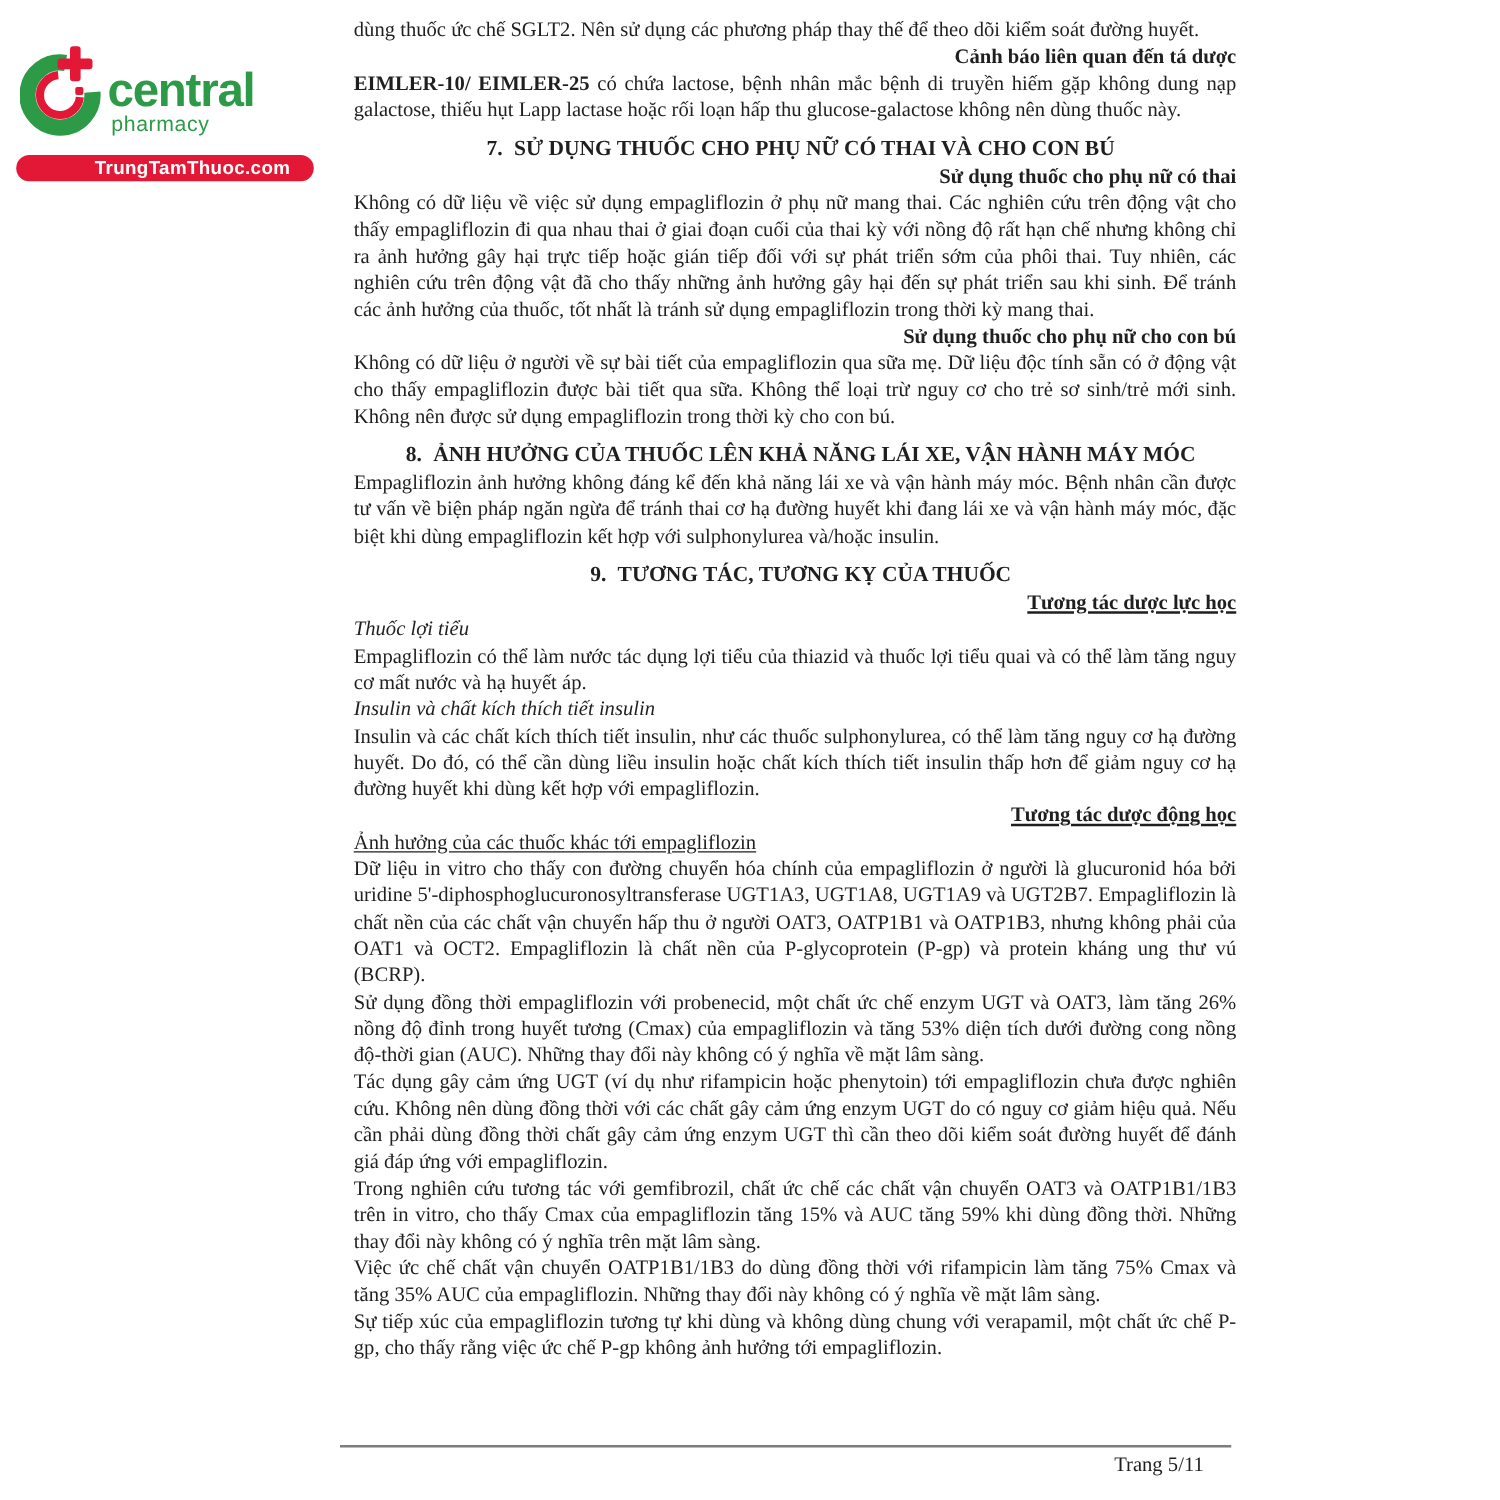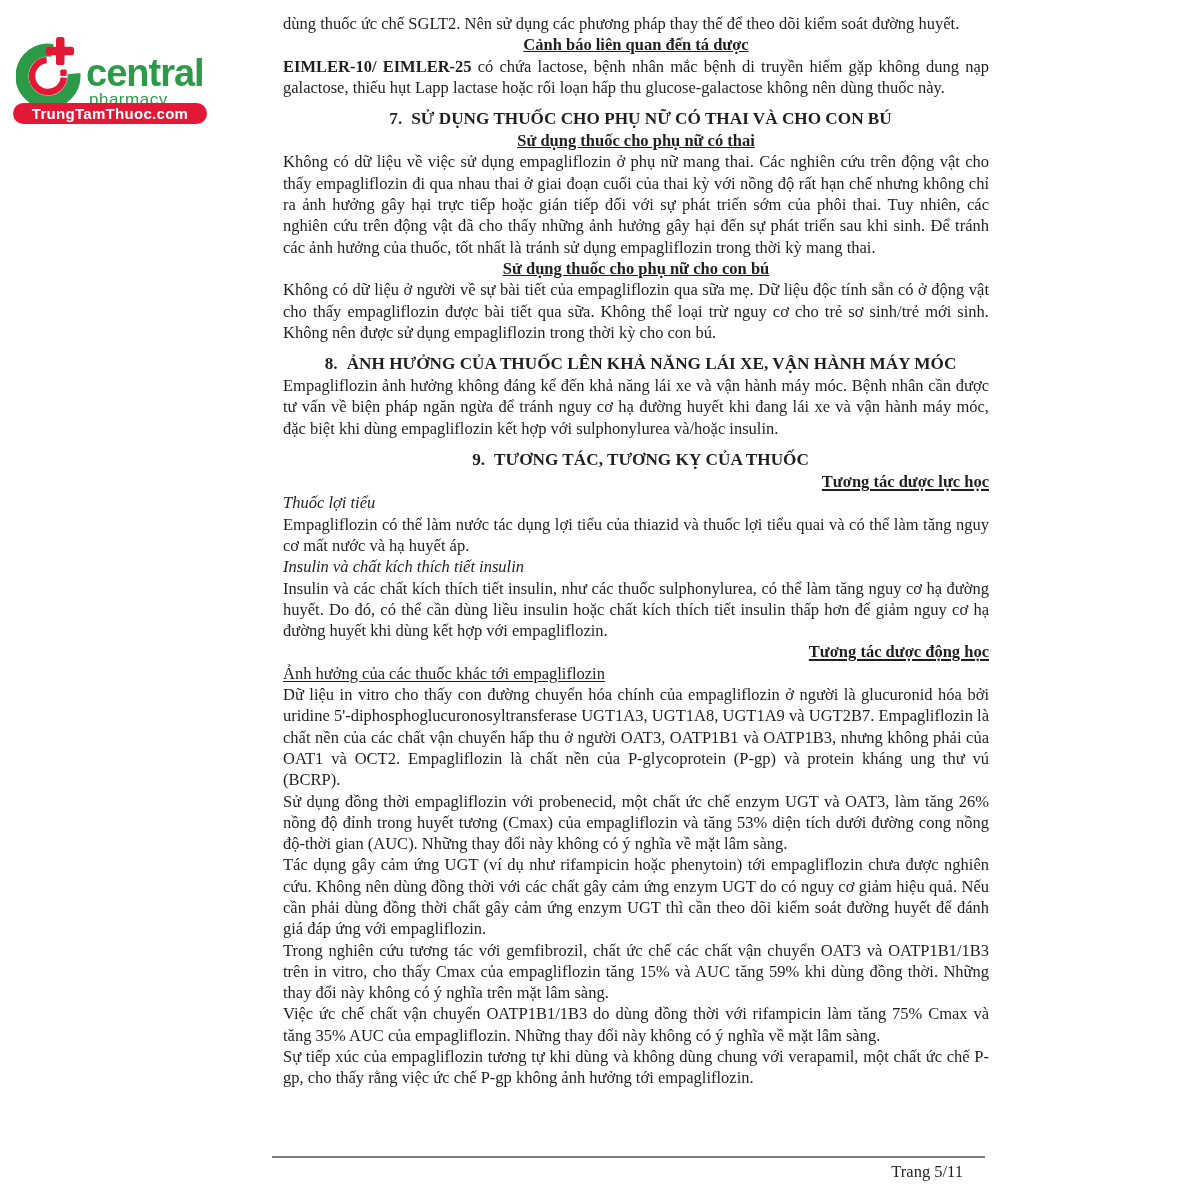--- a/index.html
+++ b/index.html
@@ -17,37 +17,37 @@
     position:absolute; left:73px; top:24px;
     font-family:"Liberation Sans", sans-serif; font-weight:bold;
     font-size:38px; line-height:1; color:#2D9A47; letter-spacing:-1px;
   }
   .tagline {
     position:absolute; left:76px; top:61px;
     font-family:"Liberation Sans", sans-serif; font-weight:normal;
     font-size:17px; line-height:1; color:#2D9A47; letter-spacing:0.5px;
   }
   .pill {
-    position:absolute; left:0; top:73px; width:194px; height:21px;
+    position:absolute; left:0; top:94px; width:194px; height:21px;
     background:#E31837; border-radius:11px;
-    display:flex; align-items:center; justify-content:center;
+    display:flex; align-items:center; justify-content:center;padding-left:44px;
   }
   .pill span {
     font-family:"Liberation Sans", sans-serif; font-weight:bold;
     font-size:15px; color:#ffffff; letter-spacing:0.3px; line-height:1;
   }
 
   
   #doc {
     position:absolute; left:283px; top:13px; width:706px;
     font-size:16.5px; line-height:21.3px; text-align:justify;
   }
   #doc p { margin:0; }
   .b-body  { text-align:justify; }
-  .b-bold  { font-weight:bold; text-align:center;text-decoration:underline; }
+  .b-bold  { font-weight:bold; text-align:right; }
   .b-bold-u{ font-weight:bold; text-align:right; text-decoration:underline; text-decoration-thickness:1.5px; text-underline-offset:2px;font-family:Liberation Serif, serif; }
   .b-u     { text-align:left; text-decoration:underline; text-underline-offset:2px; }
   .b-italic{ font-style:italic; text-align:left; }
   .b-hnum  { font-weight:bold; font-size:17.2px; line-height:22px; margin-top:10px !important; text-align:center; }
   .b-hnum .num { display:inline-block; min-width:31px; }
 
   
   .footer-rule {
     position:absolute; left:272px; top:1156px; width:713px; height:2px;
     background:#7d7d7d;
@@ -84,21 +84,21 @@
   <div id="doc">
       <p class="b-body">dùng thuốc ức chế SGLT2. Nên sử dụng các phương pháp thay thế để theo dõi kiểm soát đường huyết.</p>
       <p class="b-bold">Cảnh báo liên quan đến tá dược</p>
       <p class="b-body"><b>EIMLER-10/ EIMLER-25</b><span> có chứa lactose, bệnh nhân mắc bệnh di truyền hiếm gặp không dung nạp galactose, thiếu hụt Lapp lactase hoặc rối loạn hấp thu glucose-galactose không nên dùng thuốc này.</span></p>
       <p class="b-hnum"><span class="num">7.</span><span>SỬ DỤNG THUỐC CHO PHỤ NỮ CÓ THAI VÀ CHO CON BÚ</span></p>
       <p class="b-bold">Sử dụng thuốc cho phụ nữ có thai</p>
       <p class="b-body">Không có dữ liệu về việc sử dụng empagliflozin ở phụ nữ mang thai. Các nghiên cứu trên động vật cho thấy empagliflozin đi qua nhau thai ở giai đoạn cuối của thai kỳ với nồng độ rất hạn chế nhưng không chỉ ra ảnh hưởng gây hại trực tiếp hoặc gián tiếp đối với sự phát triển sớm của phôi thai. Tuy nhiên, các nghiên cứu trên động vật đã cho thấy những ảnh hưởng gây hại đến sự phát triển sau khi sinh. Để tránh các ảnh hưởng của thuốc, tốt nhất là tránh sử dụng empagliflozin trong thời kỳ mang thai.</p>
       <p class="b-bold">Sử dụng thuốc cho phụ nữ cho con bú</p>
       <p class="b-body">Không có dữ liệu ở người về sự bài tiết của empagliflozin qua sữa mẹ. Dữ liệu độc tính sẵn có ở động vật cho thấy empagliflozin được bài tiết qua sữa. Không thể loại trừ nguy cơ cho trẻ sơ sinh/trẻ mới sinh. Không nên được sử dụng empagliflozin trong thời kỳ cho con bú.</p>
       <p class="b-hnum"><span class="num">8.</span><span>ẢNH HƯỞNG CỦA THUỐC LÊN KHẢ NĂNG LÁI XE, VẬN HÀNH MÁY MÓC</span></p>
-      <p class="b-body">Empagliflozin ảnh hưởng không đáng kể đến khả năng lái xe và vận hành máy móc. Bệnh nhân cần được tư vấn về biện pháp ngăn ngừa để tránh nguy cơ hạ đường huyết khi đang lái xe và vận hành máy móc, đặc biệt khi dùng empagliflozin kết hợp với sulphonylurea và/hoặc insulin.</p>
+      <p class="b-body">Empagliflozin ảnh hưởng không đáng kể đến khả năng lái xe và vận hành máy móc. Bệnh nhân cần được tư vấn về biện pháp ngăn ngừa để tránh thai cơ hạ đường huyết khi đang lái xe và vận hành máy móc, đặc biệt khi dùng empagliflozin kết hợp với sulphonylurea và/hoặc insulin.</p>
       <p class="b-hnum"><span class="num">9.</span><span>TƯƠNG TÁC, TƯƠNG KỴ CỦA THUỐC</span></p>
       <p class="b-bold-u">Tương tác dược lực học</p>
       <p class="b-italic">Thuốc lợi tiểu</p>
       <p class="b-body">Empagliflozin có thể làm nước tác dụng lợi tiểu của thiazid và thuốc lợi tiểu quai và có thể làm tăng nguy cơ mất nước và hạ huyết áp.</p>
       <p class="b-italic">Insulin và chất kích thích tiết insulin</p>
       <p class="b-body">Insulin và các chất kích thích tiết insulin, như các thuốc sulphonylurea, có thể làm tăng nguy cơ hạ đường huyết. Do đó, có thể cần dùng liều insulin hoặc chất kích thích tiết insulin thấp hơn để giảm nguy cơ hạ đường huyết khi dùng kết hợp với empagliflozin.</p>
       <p class="b-bold-u">Tương tác dược động học</p>
       <p class="b-u">Ảnh hưởng của các thuốc khác tới empagliflozin</p>
       <p class="b-body">Dữ liệu in vitro cho thấy con đường chuyển hóa chính của empagliflozin ở người là glucuronid hóa bởi uridine 5'-diphosphoglucuronosyltransferase UGT1A3, UGT1A8, UGT1A9 và UGT2B7. Empagliflozin là chất nền của các chất vận chuyển hấp thu ở người OAT3, OATP1B1 và OATP1B3, nhưng không phải của OAT1 và OCT2. Empagliflozin là chất nền của P-glycoprotein (P-gp) và protein kháng ung thư vú (BCRP).</p>
       <p class="b-body">Sử dụng đồng thời empagliflozin với probenecid, một chất ức chế enzym UGT và OAT3, làm tăng 26% nồng độ đỉnh trong huyết tương (Cmax) của empagliflozin và tăng 53% diện tích dưới đường cong nồng độ-thời gian (AUC). Những thay đổi này không có ý nghĩa về mặt lâm sàng.</p>

